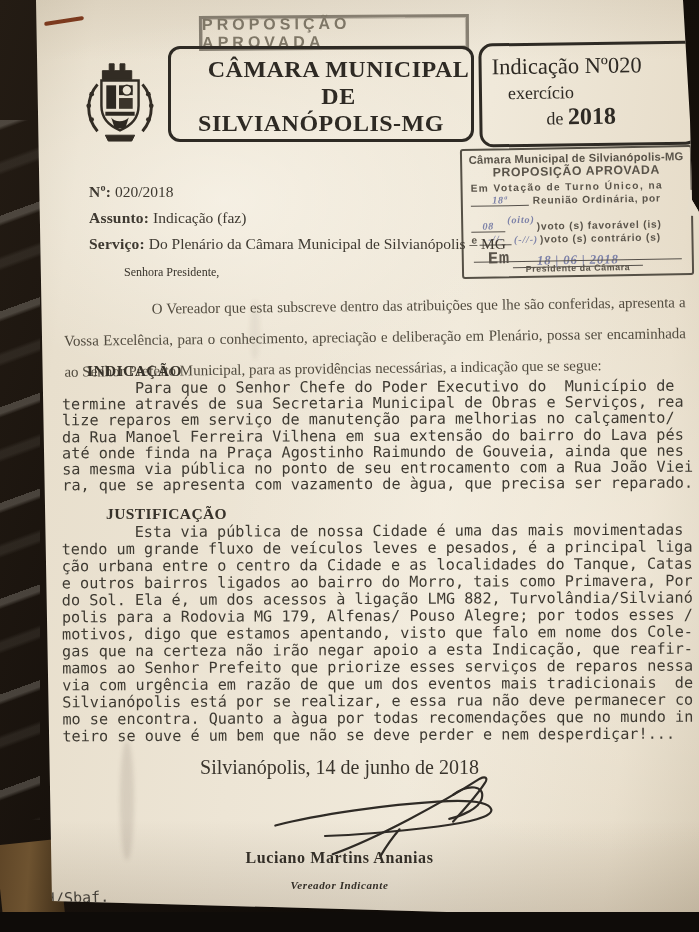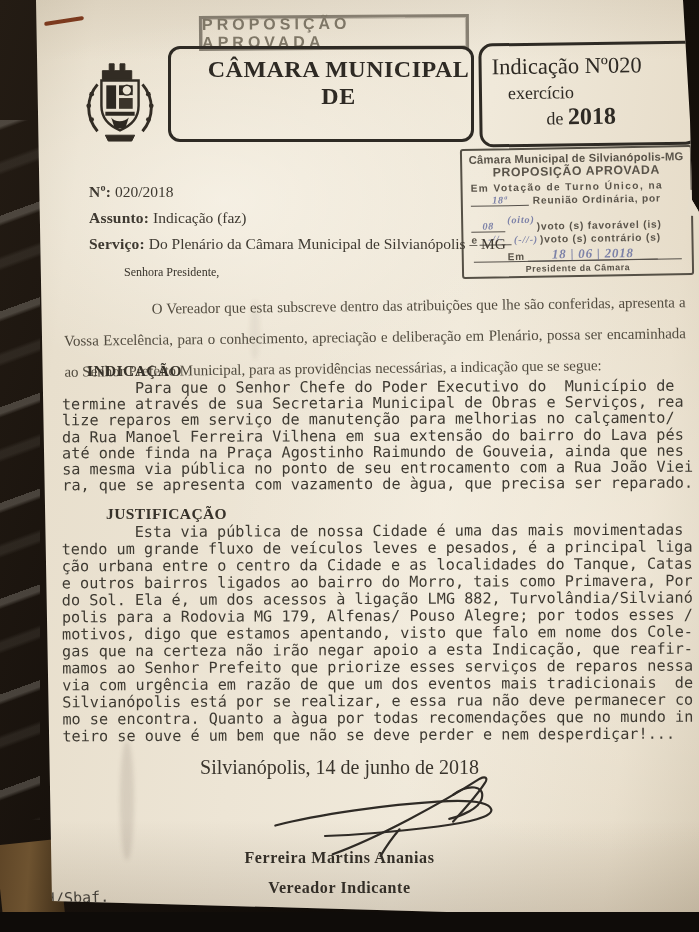--- a/index.html
+++ b/index.html
@@ -59,21 +59,21 @@
   .salut{position:absolute;left:124px;top:265px;font-weight:normal;font-size:12px;color:#38332b;}
   .intro{position:absolute;left:64px;top:291px;width:622px;font-size:15px;line-height:31px;
          text-align:justify;text-indent:88px;color:#514b3f;transform:rotate(-.7deg);}
   .sect-h{position:absolute;left:87px;font-weight:bold;font-size:15.5px;color:#37322a;letter-spacing:.4px;}
   .tw{position:absolute;left:62px;font-family:"DejaVu Sans Mono",monospace;font-size:15.2px;
       color:#3e3a32;white-space:pre;transform:rotate(-.25deg);}
   .tw1{top:379px;line-height:16.2px;}
   .tw2{top:523px;line-height:17px;}
   .dateline{position:absolute;left:0;right:20px;top:756px;text-align:center;font-size:20px;color:#3a352d;}
   .signame{position:absolute;left:0;right:20px;top:849px;text-align:center;font-weight:bold;font-size:16px;color:#332e27;letter-spacing:.6px;}
-  .sigtitle{position:absolute;left:0;right:20px;top:879px;text-align:center;font-weight:bold;font-size:16px;color:#332e27;letter-spacing:.6px;}
+  .sigtitle{position:absolute;left:0;right:20px;top:879px;text-align:center;font-weight:bold;font-size:11px;color:#332e27;letter-spacing:.6px;font-style:italic;}
   .initials{position:absolute;left:37px;top:889px;font-family:"DejaVu Sans Mono",monospace;font-size:15px;color:#45413a;transform:rotate(-2deg);}
   .sig-svg{position:absolute;left:260px;top:772px;width:260px;height:86px;}
 </style>
 </head>
 <body>
 
 <div class="stage">
 
   <div class="plastic"></div>
   <div class="cardboard"></div>
@@ -105,20 +105,21 @@
         <circle cx="16" cy="70" r="2.4" stroke="none"></circle>
           <circle cx="74" cy="44" r="2.4" stroke="none"></circle>
         <circle cx="77" cy="56" r="2.4" stroke="none"></circle>
           <circle cx="74" cy="70" r="2.4" stroke="none"></circle>
         <path d="M30,86 h30 l-3,6 h-24 z" stroke-width="1"></path>
       </g>
     </svg>
 
     <div class="hdr-box">
       <div class="t1">CÂMARA MUNICIPAL DE</div>
+      <div class="t2">SILVIANÓPOLIS-MG</div>
     </div>
 
     <div class="ind-box">
       <div class="l1">Indicação Nº020</div>
       <div class="l2">exercício</div>
       <div class="l3"><span>de </span><b>2018</b></div>
     </div>
 
 
     <div class="appr">
@@ -134,21 +135,21 @@
         <span class="pen" style="margin:7px 2px;">(oito)</span>
         <span>)voto (s) favorável (is)</span>
       </div>
       <div class="row">
         <span>e</span>
         <span class="uline" style="width:32px;margin-left:2px;"><span class="pen">-//-</span></span>
         <span class="pen" style="margin:0 2px;">(-//-)</span>
         <span>)voto (s) contrário (s)</span>
       </div>
       <div class="row" style="margin-top:4px;">
-        <span style="margin-left:36px;font-size:10px;">Em</span>
+        <span style="margin-left:16px;font-size:17px;font-family:Liberation Mono, monospace;">Em</span>
         <span class="uline" style="width:130px;margin-left:3px;"><span class="pen" style="font-size:13px;">18 | 06 | 2018</span></span>
       </div>
       <div class="sig-line"></div>
       <div class="pres">Presidente da Câmara</div>
     </div>
 
     <div class="meta" style="left:89px;top:183px;"><b>Nº:</b> <span>020/2018</span></div>
     <div class="meta" style="left:89px;top:209px;"><b>Assunto:</b> <span>Indicação (faz)</span></div>
     <div class="meta" style="left:89px;top:235px;"><b>Serviço:</b> <span>Do Plenário da Câmara Municipal de Silvianópolis – MG</span></div>
 
@@ -183,19 +184,19 @@
 
     <svg class="sig-svg" viewBox="0 0 260 90">
       <g fill="none" stroke="#2f2b26" stroke-width="2.3" stroke-linecap="round">
         <path d="M10,56 C55,44 130,34 180,31 C212,29 233,31 236,39 C238,47 212,53 180,57 C138,62 95,66 62,67"></path>
         <path d="M70,86 C115,70 185,32 224,7 C230,4 233,6 229,12 C220,26 205,42 196,52"></path>
         <path d="M196,24 C212,12 230,14 226,28 C223,38 206,46 192,49"></path>
         <path d="M120,88 C126,78 133,68 140,60"></path>
       </g>
     </svg>
 
-    <div class="signame">Ferreira Martins Ananias</div>
+    <div class="signame">Luciano Martins Ananias</div>
     <div class="sigtitle">Vereador Indicante</div>
     <div class="initials">Rd/Sbaf.</div>
 
     <div class="page-tab"></div>
   </div>
 </div>
 
 </body></html>

